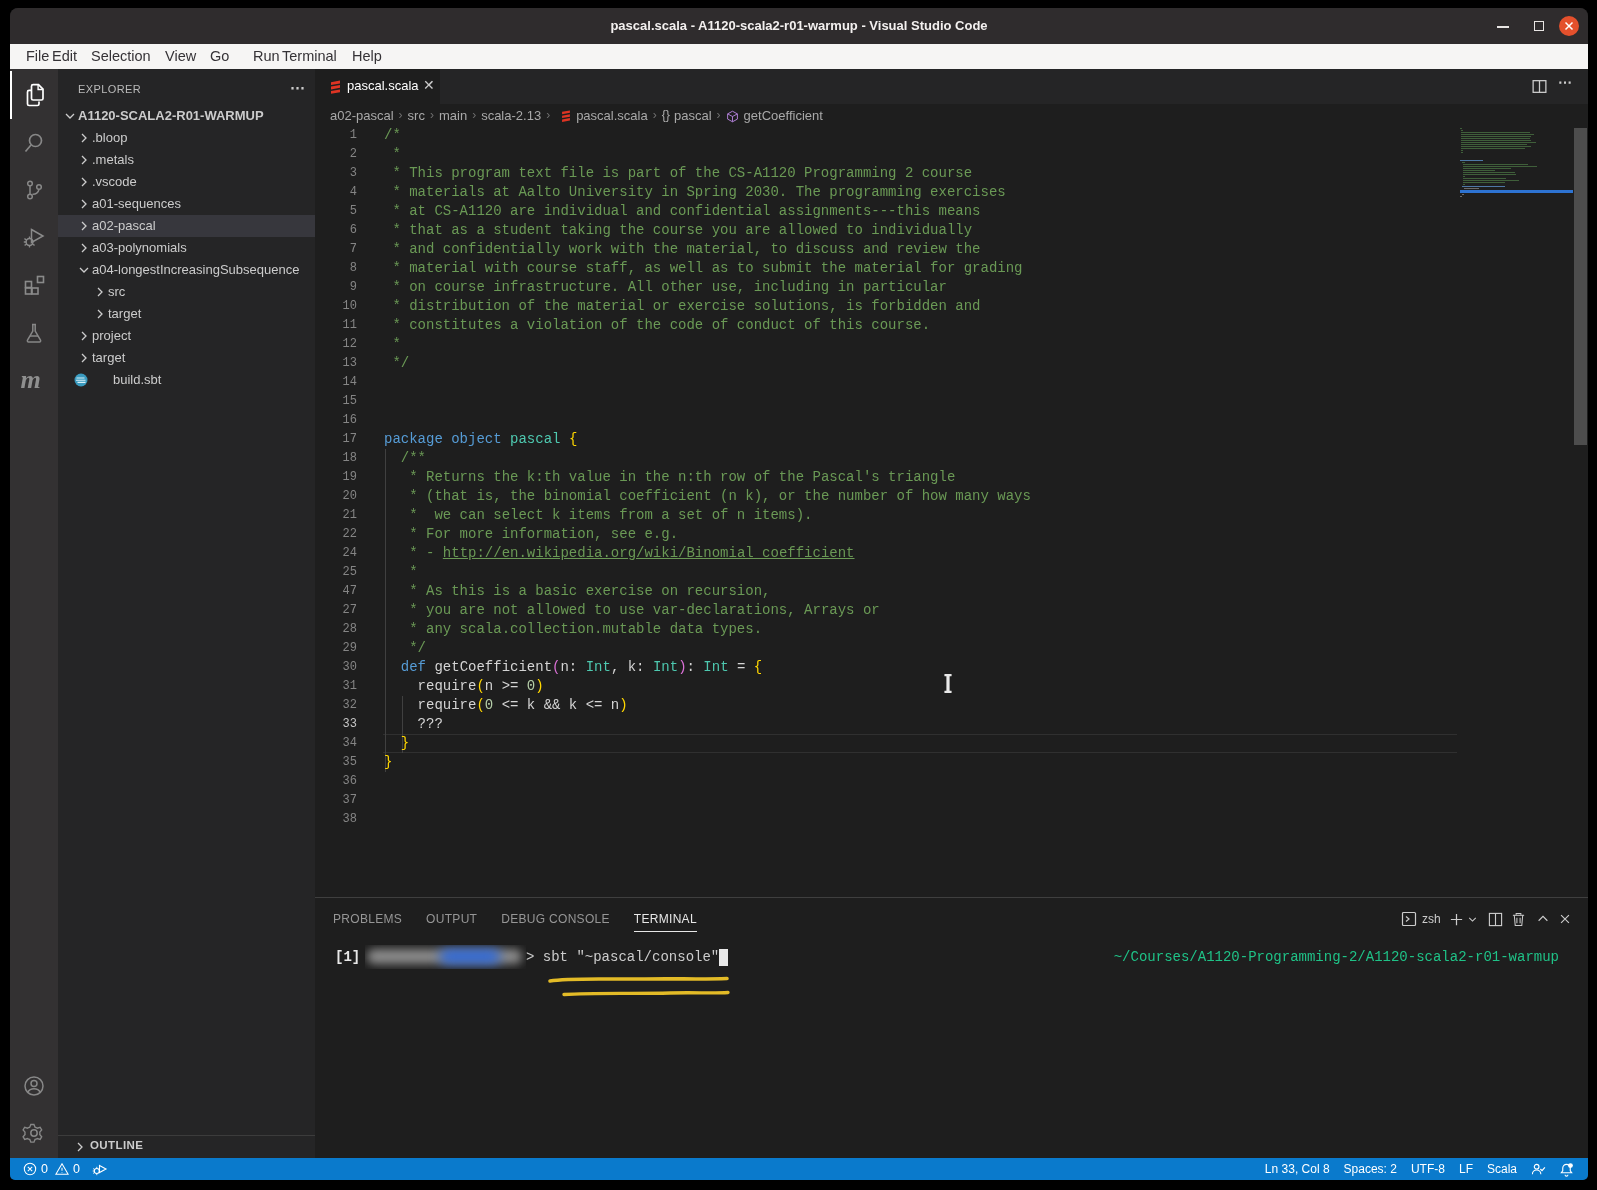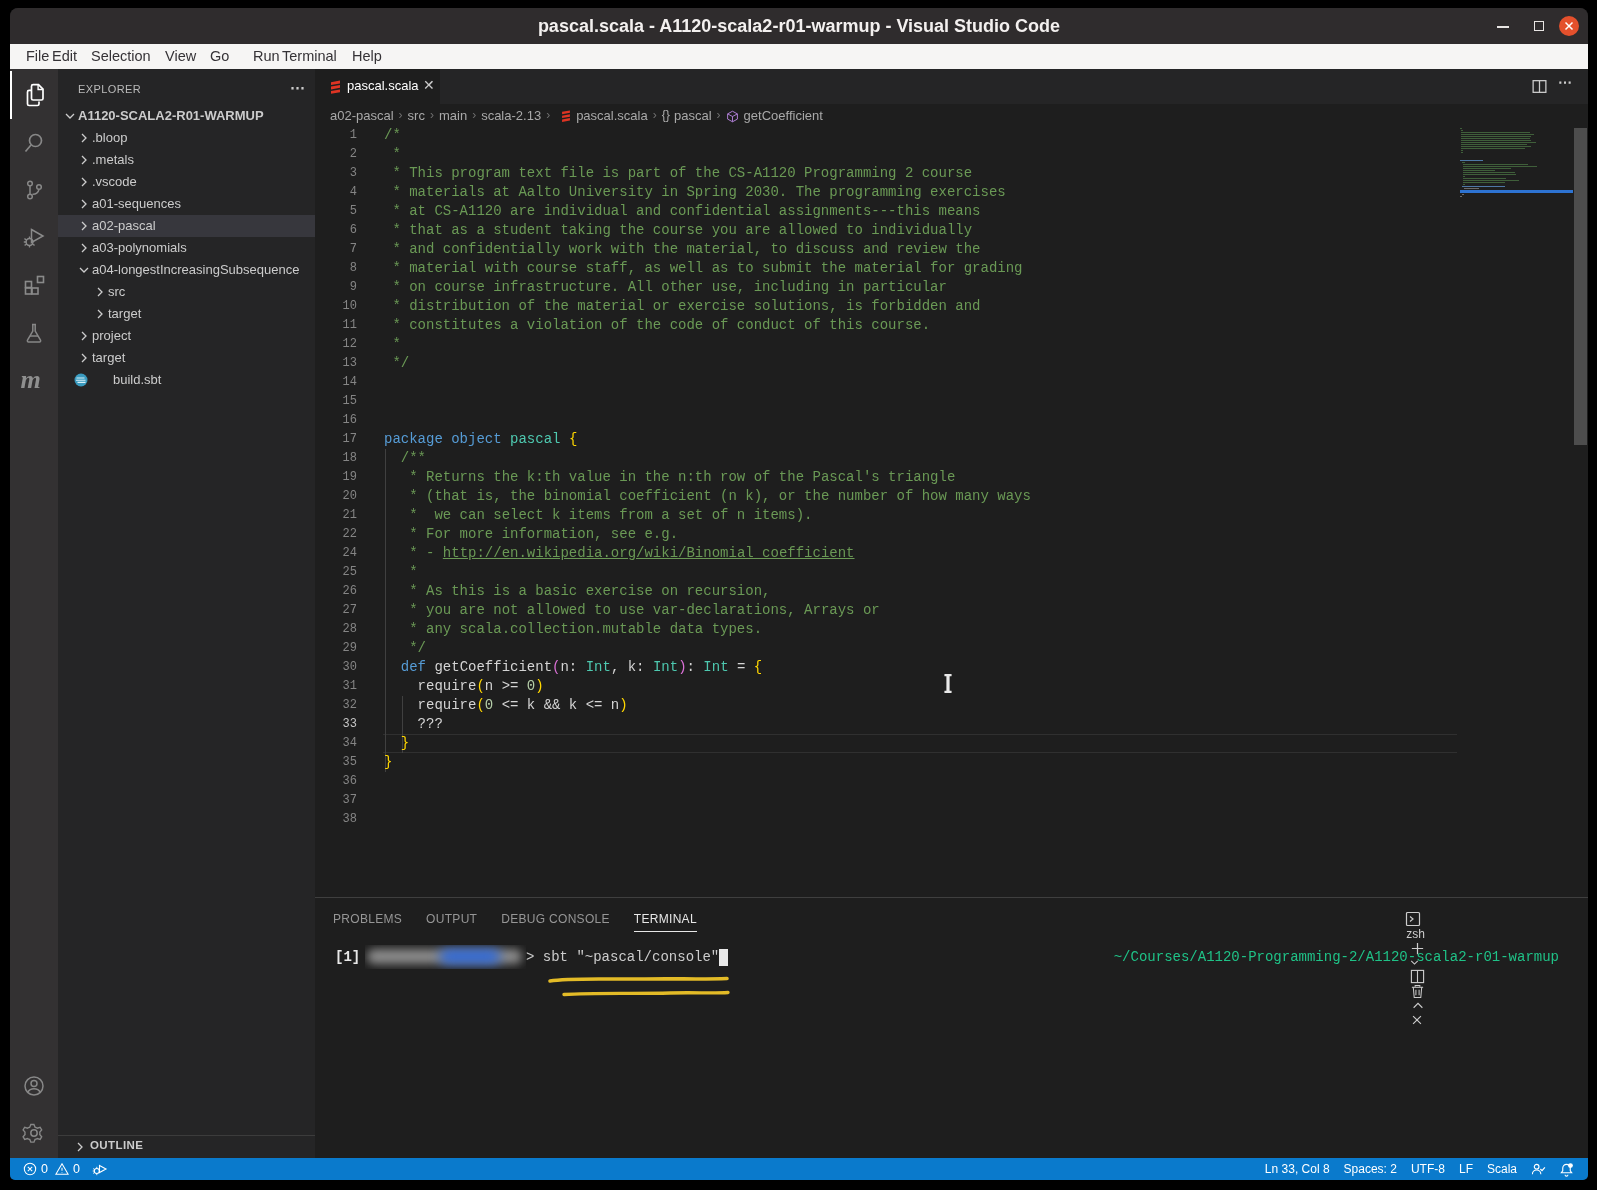--- a/index.html
+++ b/index.html
@@ -4,21 +4,21 @@
 <style>
   * { margin:0; padding:0; box-sizing:border-box; }
   html,body { width:1597px; height:1190px; background:#000; overflow:hidden; }
   body { font-family:"Liberation Sans", sans-serif; }
   #win { position:absolute; left:10px; top:8px; width:1578px; height:1172px;
          background:#1e1e1e; border-radius:8px 8px 5px 5px; overflow:hidden; }
   .abs { position:absolute; }
   
   #title { left:0; top:0; width:1578px; height:36px; background:#2f2c2d; }
   #title .txt { width:100%; text-align:center; line-height:36px; color:#f3f0ef;
-                font-size:18px; font-weight:bold;border-radius:17px; }
+                font-size:13px; font-weight:bold;border-radius:17px; }
   
   #menu { left:0; top:36px; width:1578px; height:25px; background:#f6f5f4;
           color:#353236; font-size:14.5px; }
   #menu span { position:absolute; top:4px; }
   
   #act { left:0; top:61px; width:48px; height:1089px; background:#333132; }
   
   #side { left:48px; top:61px; width:257px; height:1089px; background:#252526;
           color:#cccccc; font-size:13px; }
   
@@ -328,21 +328,21 @@
     <div class="cl"><span class="ln">15</span><span class="ct"></span></div>
     <div class="cl"><span class="ln">16</span><span class="ct"></span></div>
     <div class="cl"><span class="ln">17</span><span class="ct"><span class="kw">package</span> <span class="kw">object</span> <span class="ty">pascal</span> <span class="b1">{</span></span></div>
     <div class="cl"><span class="ln">18</span><span class="ct">  <span class="cm">/**</span></span></div>
     <div class="cl"><span class="ln">19</span><span class="ct">  <span class="cm"> * Returns the k:th value in the n:th row of the Pascal's triangle</span></span></div>
     <div class="cl"><span class="ln">20</span><span class="ct">  <span class="cm"> * (that is, the binomial coefficient (n k), or the number of how many ways</span></span></div>
     <div class="cl"><span class="ln">21</span><span class="ct">  <span class="cm"> *  we can select k items from a set of n items).</span></span></div>
     <div class="cl"><span class="ln">22</span><span class="ct">  <span class="cm"> * For more information, see e.g.</span></span></div>
     <div class="cl"><span class="ln">24</span><span class="ct">  <span class="cm"> * - <span class="cu">http://en.wikipedia.org/wiki/Binomial_coefficient</span></span></span></div>
     <div class="cl"><span class="ln">25</span><span class="ct">  <span class="cm"> *</span></span></div>
-    <div class="cl"><span class="ln">26</span><span class="ct">  <span class="cm"> * As this is a basic exercise on recursion,</span></span></div>
+    <div class="cl"><span class="ln">47</span><span class="ct">  <span class="cm"> * As this is a basic exercise on recursion,</span></span></div>
     <div class="cl"><span class="ln">27</span><span class="ct">  <span class="cm"> * you are not allowed to use var-declarations, Arrays or</span></span></div>
     <div class="cl"><span class="ln">28</span><span class="ct">  <span class="cm"> * any scala.collection.mutable data types.</span></span></div>
     <div class="cl"><span class="ln">29</span><span class="ct">  <span class="cm"> */</span></span></div>
     <div class="cl"><span class="ln">30</span><span class="ct">  <span class="kw">def</span> getCoefficient<span class="b2">(</span>n: <span class="ty">Int</span>, k: <span class="ty">Int</span><span class="b2">)</span>: <span class="ty">Int</span> = <span class="b1">{</span></span></div>
     <div class="cl"><span class="ln">31</span><span class="ct">    require<span class="b1">(</span>n &gt;= <span class="nm">0</span><span class="b1">)</span></span></div>
     <div class="cl"><span class="ln">32</span><span class="ct">    require<span class="b1">(</span><span class="nm">0</span> &lt;= k &amp;&amp; k &lt;= n<span class="b1">)</span></span></div>
     <div class="cl"><span class="ln" style="color:#c6c6c6">33</span><span class="ct">    ???</span></div>
     <div class="cl"><span class="ln">34</span><span class="ct">  <span class="b1">}</span></span></div>
     <div class="cl"><span class="ln">35</span><span class="ct"><span class="b1">}</span></span></div>
     <div class="cl"><span class="ln">36</span><span class="ct"></span></div>
@@ -397,21 +397,21 @@
       </div>
   </div>
   <div id="panel" class="abs">
     <div style="position:absolute; left:18px; top:14px; font-size:12px; letter-spacing:0.3px; color:#969696; display:flex;">
       <span>PROBLEMS</span>
         <span style="margin-left:24px;">OUTPUT</span>
       <span style="margin-left:24px;">DEBUG CONSOLE</span>
       <span style="margin-left:24px; color:#e7e7e7; border-bottom:1.5px solid #e7e7e7; padding-bottom:5px;">TERMINAL</span>
     </div>
 
-    <div style="position:absolute; left:1086px; top:13px; display:flex; align-items:center; color:#cccccc;flex-direction:column;">
+    <div style="position:absolute; left:1086px; top:13px; display:flex; align-items:center; color:#cccccc;">
       <svg width="16" height="16" viewBox="0 0 16 16" fill="none" stroke="#cccccc" stroke-width="1.2">
           <rect x="1.5" y="1.5" width="13" height="13" rx="1"></rect>
           <path d="M5 5.5 l3 2.5 -3 2.5"></path>
         </svg>
       <span style="font-size:12px; margin-left:5px;">zsh</span>
       <svg style="margin-left:8px;" width="15" height="15" viewBox="0 0 16 16" stroke="#cccccc" stroke-width="1.3" fill="none">
           <path d="M8 2 v12 M2 8 h12"></path>
         </svg>
       <svg style="margin-left:2px;" width="13" height="13" viewBox="0 0 16 16" stroke="#cccccc" stroke-width="1.3" fill="none">
           <path d="M4 6 l4 4 4 -4"></path>

